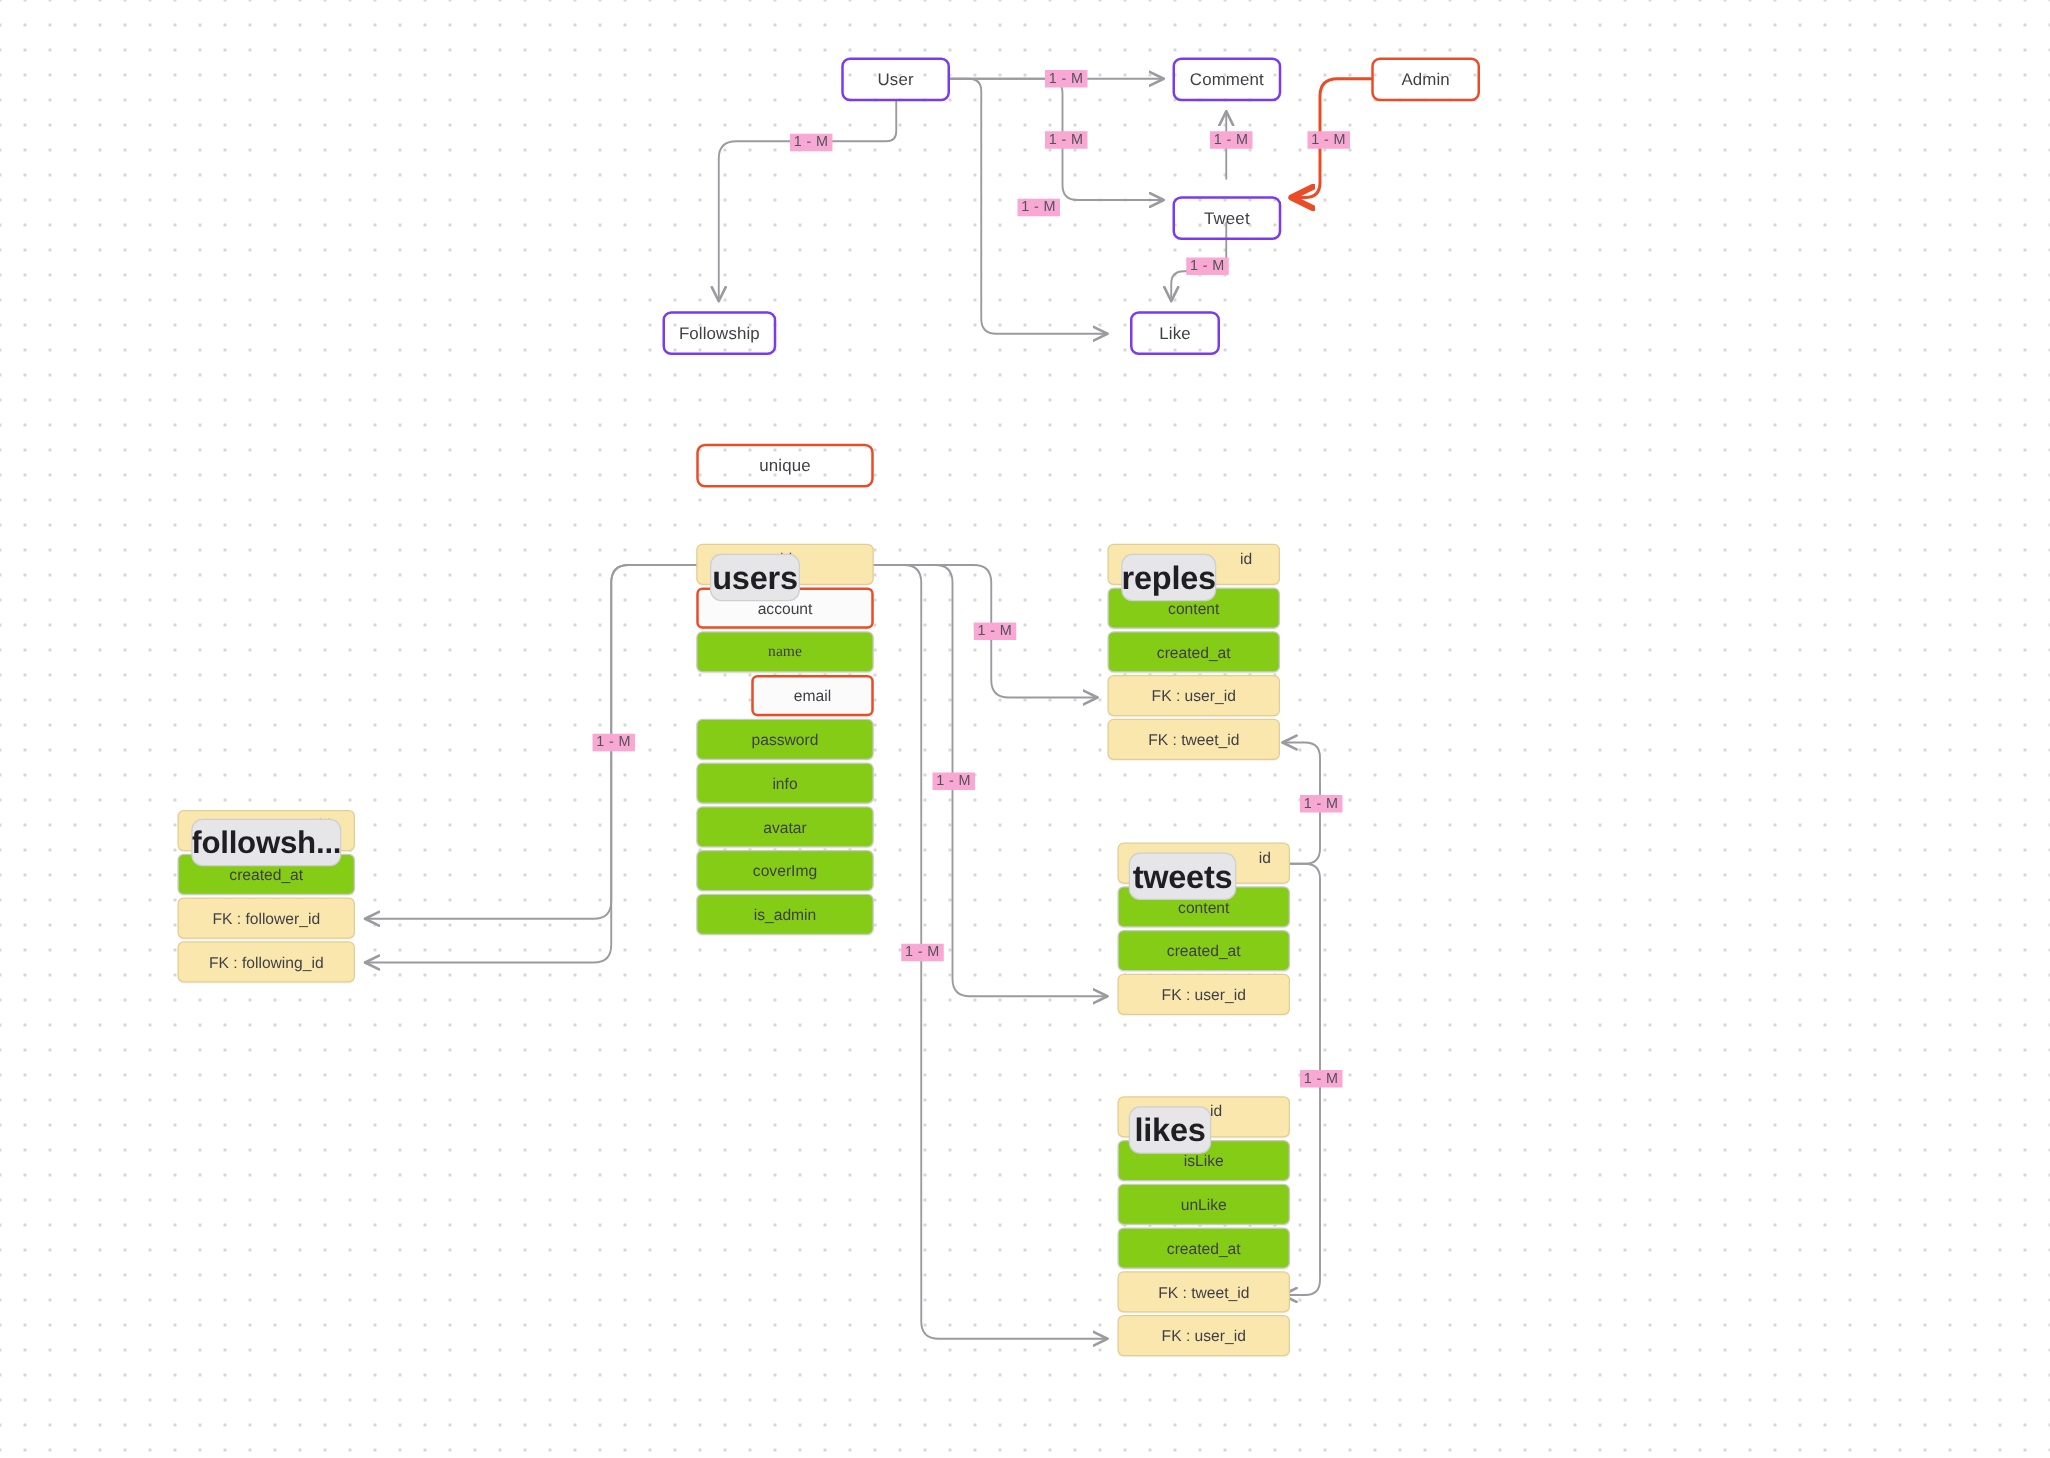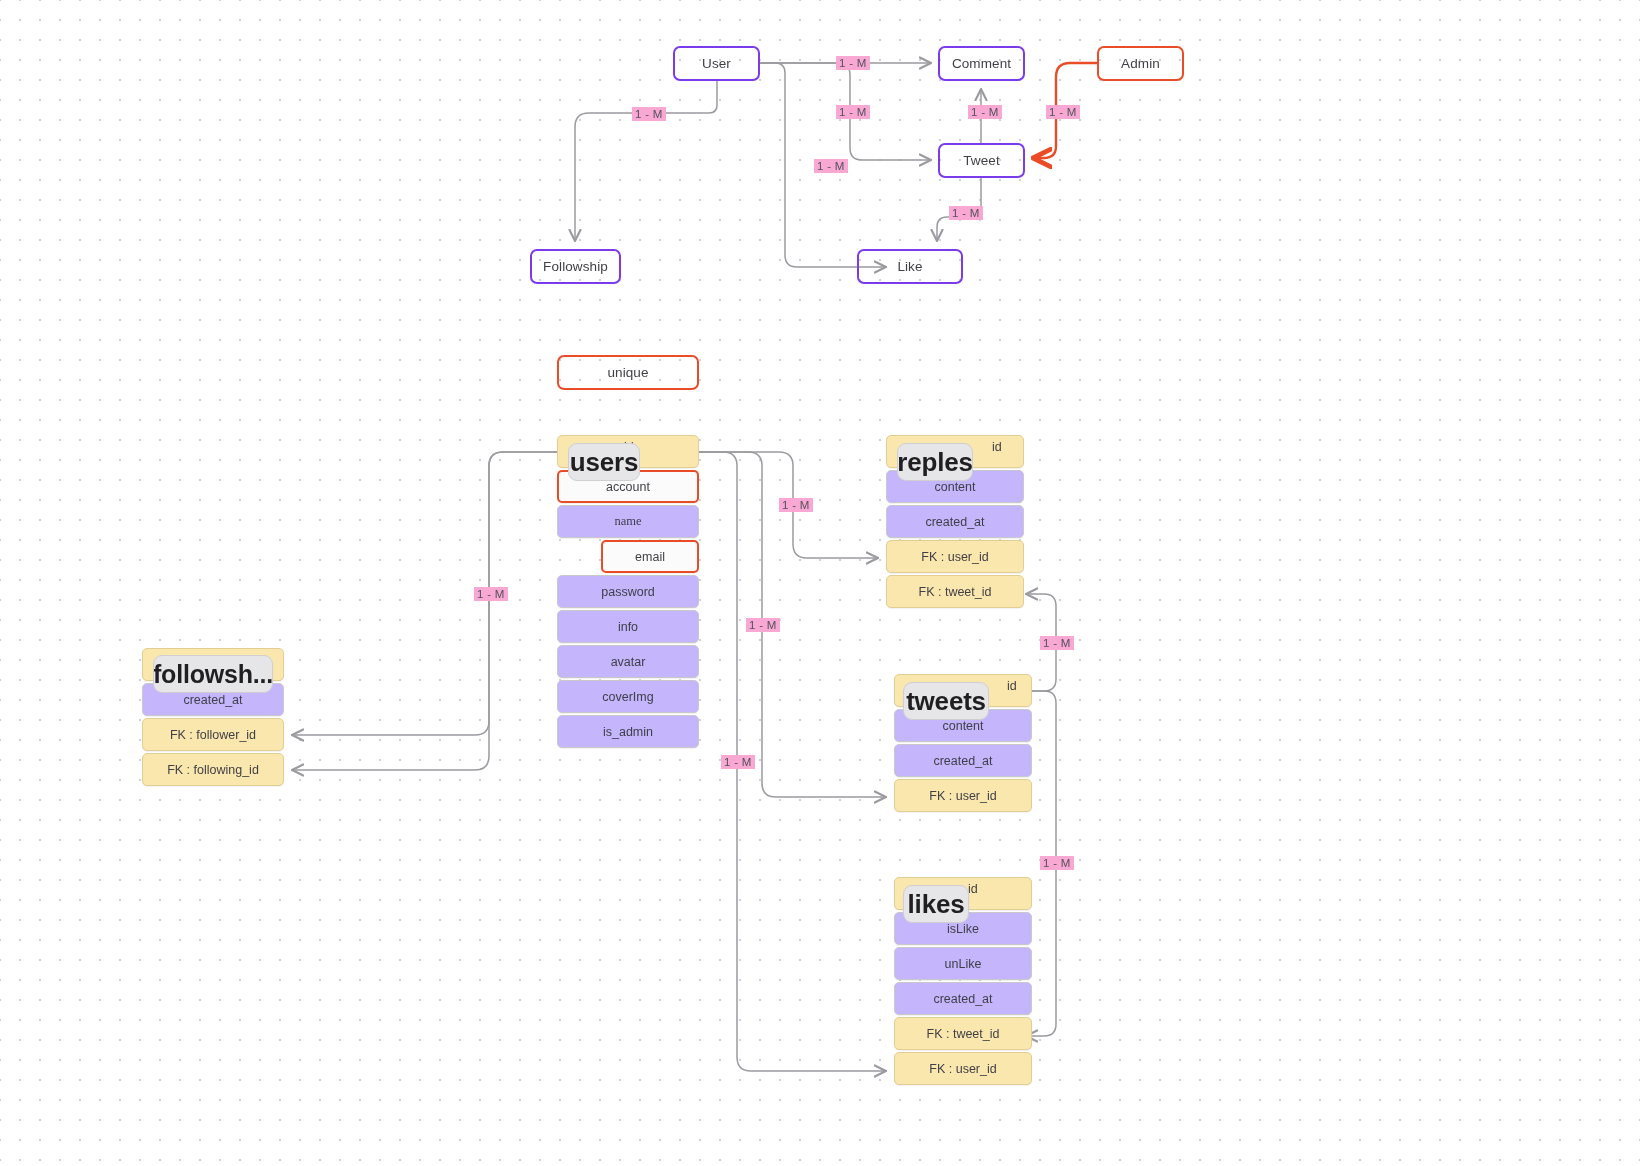--- a/index.html
+++ b/index.html
@@ -33,21 +33,21 @@
   .erbox.unique-legend{
     border-color:#ea4c28;
   }
 
   
   .tbl{position:absolute;}
   .tbl .row{
     box-sizing:border-box;
     border:1.5px solid #c9c9cc;
     border-radius:5px;
-    background:#c4b5fd;
+    background:#84cc16;
     display:flex;align-items:center;justify-content:center;
     font-size:12.5px;color:#3f3f46;
     margin-bottom:2px;
     box-shadow:0 1px 0 rgba(0,0,0,0.05);
   }
   .tbl .row.header{
     background:#fae7ae;
     border-color:#e2cd92;
     position:relative;
     justify-content:center;
@@ -144,27 +144,27 @@
 
 <div class="erbox" style="left:673px;top:46px;width:87px;height:35px;">
   <span>User</span>
 </div>
 <div class="erbox" style="left:938px;top:46px;width:87px;height:35px;">
   <span>Comment</span>
 </div>
 <div class="erbox" style="left:1097px;top:46px;width:87px;height:35px;border-color:#ea4c28;">
   <span>Admin</span>
 </div>
-<div class="erbox" style="left:938px;top:143px;width:87px;height:35px;">
+<div class="erbox" style="left:938px;top:157px;width:87px;height:35px;">
   <span>Tweet</span>
 </div>
 <div class="erbox" style="left:530px;top:249px;width:91px;height:35px;">
   <span>Followship</span>
 </div>
-<div class="erbox" style="left:857px;top:249px;width:106px;height:35px;">
+<div class="erbox" style="left:904px;top:249px;width:72px;height:35px;">
   <span>Like</span>
 </div>
 
 <div class="erbox unique-legend" style="left:557px;top:355px;width:142px;height:35px;">
   <span>unique</span>
 </div>
 
 <div class="card" style="left:836px;top:56px;">1 - M</div>
 <div class="card" style="left:632px;top:107px;">1 - M</div>
 <div class="card" style="left:836px;top:105px;">1 - M</div>

